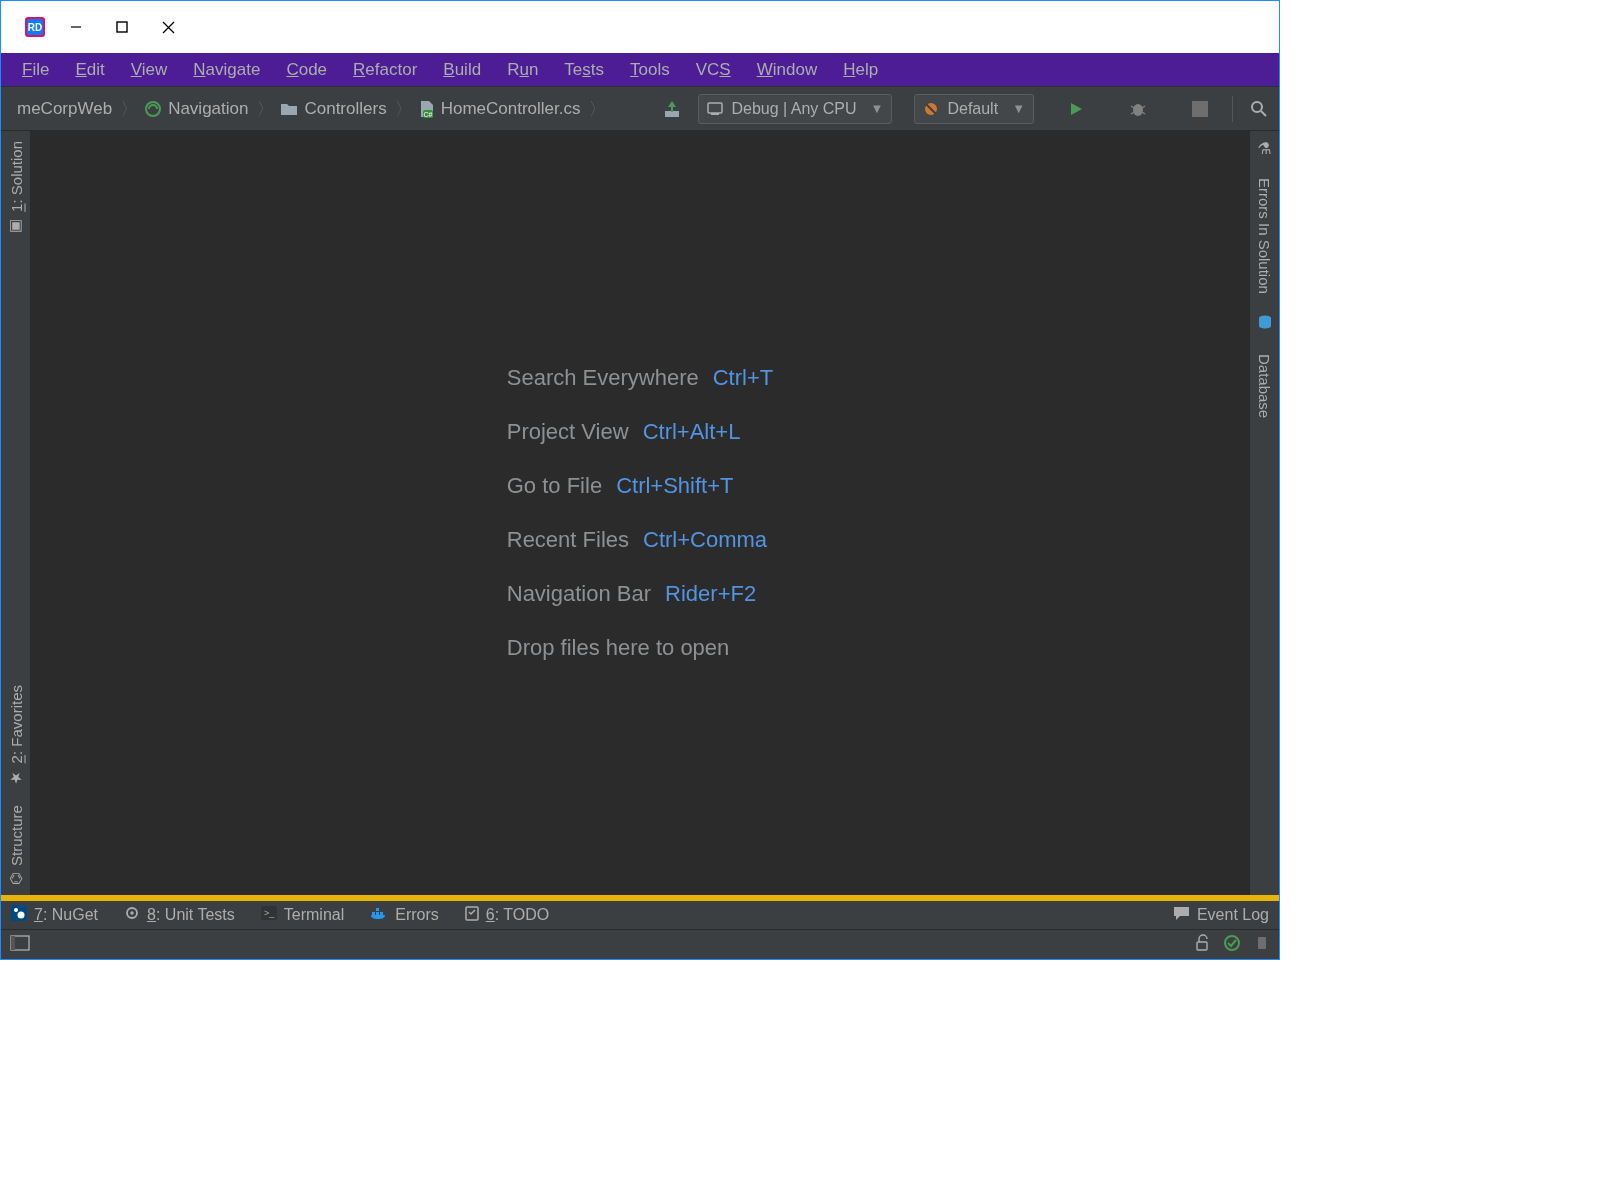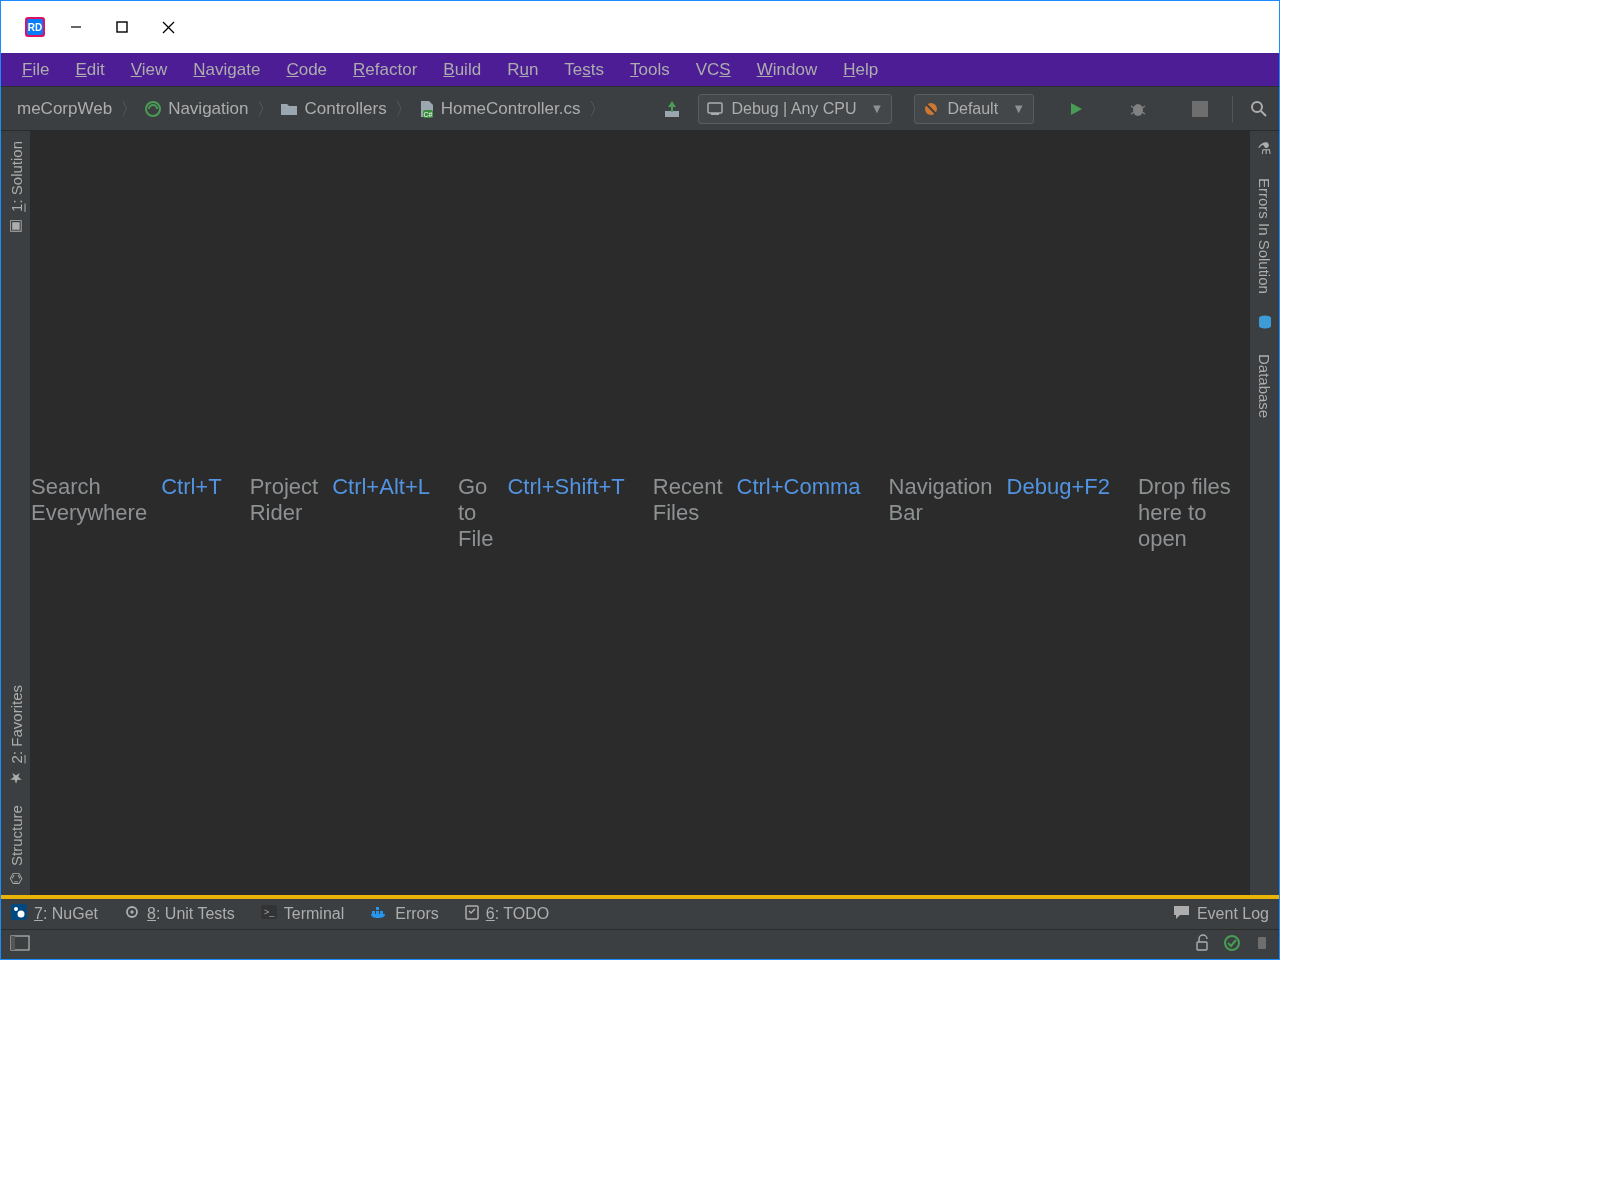--- a/index.html
+++ b/index.html
@@ -34,28 +34,28 @@
 .sq-stop{width:16px;height:16px;background:#6e6e6e;}
 .sep { width:1px; height:26px; background:#555; margin:0 6px;}
 
 
 .main { flex:1; display:flex; background:#3c3f41;}
 .left-gutter { width:30px; background:#3c3f41; border-right:1px solid #2b2b2b; display:flex; flex-direction:column; align-items:center; justify-content:space-between; padding:6px 0;}
 .gutter-group{display:flex;flex-direction:column;align-items:center;gap:10px;}
 .vlabel { writing-mode: vertical-rl; transform: rotate(180deg); color:#adadad; font-size:15px; padding: 4px 0; display:flex; align-items:center; gap:6px;}
 .vlabel .u{text-decoration:underline;}
 .editor { flex:1; background:#2b2b2b; display:flex; align-items:center; justify-content:center;}
-.hints { display:flex; gap:28px; }
+.hints { display:flex; flex-direction:column; gap:28px; }
 .hint { font-size:22px; color:#8e9193; display:flex; gap:14px;}
 .hint .shortcut{ color:#5294e2;}
 .right-gutter { width:30px; background:#3c3f41; border-left:1px solid #2b2b2b; display:flex; flex-direction:column; align-items:center; padding-top:8px; gap:16px;}
 .vlabel-r { writing-mode: vertical-rl; color:#adadad; font-size:15px; padding:4px 0;}
 
 
-.statusbar1 { height:34px; background:#3c3f41; border-top:4px solid #eab308; display:flex; align-items:center; padding:0 10px; gap:26px; color:#adadad; font-size:16px;}
+.statusbar1 { height:34px; background:#3c3f41; border-top:6px solid #eab308; display:flex; align-items:center; padding:0 10px; gap:26px; color:#adadad; font-size:16px;}
 .sb-item{display:flex;align-items:center;gap:7px;}
 .sb-item .u{text-decoration:underline;}
 .sb-spacer{flex:1;}
 .statusbar2 { height:30px; background:#3c3f41; border-top:1px solid #2b2b2b; display:flex; align-items:center; padding:0 10px; gap:14px; color:#adadad;}
 .sb2-spacer{flex:1;}
 svg { overflow: visible; }
 </style>
 </head>
 <body>
 
@@ -219,34 +219,34 @@
       </div>
     </div>
 
     <div class="editor">
       <div class="hints">
         <div class="hint">
             <span>Search Everywhere</span>
             <span class="shortcut">Ctrl+T</span>
           </div>
         <div class="hint">
-            <span>Project Rider</span>
+            <span>Project View</span>
             <span class="shortcut">Ctrl+Alt+L</span>
           </div>
         <div class="hint">
             <span>Go to File</span>
             <span class="shortcut">Ctrl+Shift+T</span>
           </div>
         <div class="hint">
             <span>Recent Files</span>
             <span class="shortcut">Ctrl+Comma</span>
           </div>
         <div class="hint">
             <span>Navigation Bar</span>
-            <span class="shortcut">Debug+F2</span>
+            <span class="shortcut">Rider+F2</span>
           </div>
         <div class="hint">
             <span>Drop files here to open</span>
           </div>
       </div>
     </div>
 
     <div class="right-gutter">
       <span style="color:#adadad">⚗</span>
       <div class="vlabel-r">Errors In Solution</div>

